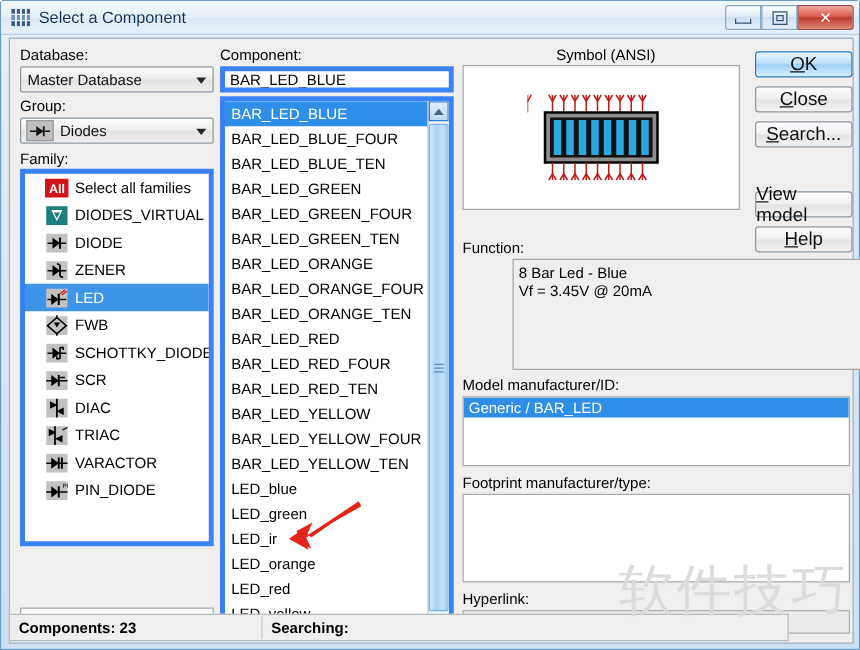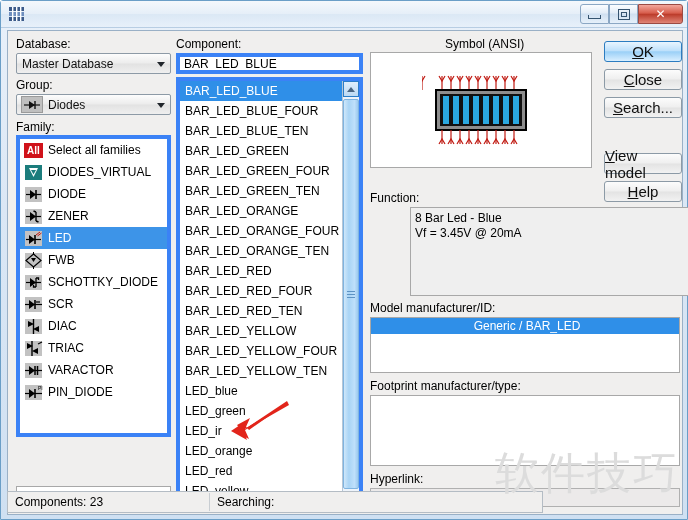--- a/index.html
+++ b/index.html
@@ -71,21 +71,21 @@
   .panel{
     position:absolute;box-sizing:border-box;background:#f0efee;
     border:1px solid #a8a8a8;overflow:hidden;margin-left:40px;
   }
   .whitepanel{
     position:absolute;box-sizing:border-box;background:#fff;
     border:1px solid #a8a8a8;overflow:hidden;
   }
 
   
-  .fam-row{height:22px;display:flex;align-items:center;padding-left:4px;}
+  .fam-row{height:22px;display:flex;align-items:center;padding-left:16px;}
   .fam-row.sel{background:#3d94e8;color:#fff;align-items:center;}
   .fam-ico{width:19px;height:17px;margin-right:5px;flex:0 0 auto;
     display:flex;align-items:center;justify-content:center;overflow:hidden;}
   .fam-txt{font-size:12px;white-space:nowrap;}
 
   
   .comp-row{height:20px;line-height:20px;padding-left:5px;font-size:12px;white-space:nowrap;}
   .comp-row.sel{background:#2f8fe8;color:#fff;}
 
   
@@ -126,23 +126,23 @@
     font-size:15px;color:#101010;display:flex;align-items:center;justify-content:center;
   }
   .btn.primary{
     border:1px solid #2c7cc0;
     background:linear-gradient(180deg,#e9f5ff 0%,#bfe1fb 45%,#9bd0f7 52%,#d9efff 100%);
   }
   .btn u{text-decoration:underline;}
 
   
   .statusbar{
-    position:absolute;left:6px;bottom:6px;width:536px;height:22px;
+    position:absolute;left:6px;bottom:6px;width:624px;height:22px;
     background:#f0efee;border:1px solid #b4bcc4;box-sizing:border-box;
-    display:flex;align-items:center;
+    display:flex;align-items:center;font-weight:bold;
   }
   .st-cell{height:20px;display:flex;align-items:center;padding-left:7px;font-size:12px;white-space:nowrap;}
   .st-div{width:1px;height:18px;background:#c8cdd2;margin:0 0;}
 
   
   .dis-input{
     position:absolute;box-sizing:border-box;background:#eceaea;
     border:1px solid #b0b0b0;
   }
 
@@ -164,20 +164,21 @@
     <span class="title-icon">
       <svg width="15" height="14" viewBox="0 0 15 14">
         <rect x="0" y="0" width="15" height="4" fill="#3b5a8a"></rect>
         <rect x="0" y="5" width="15" height="4" fill="#6f8fbf"></rect>
         <rect x="0" y="10" width="15" height="4" fill="#3b5a8a"></rect>
         <rect x="3" y="0" width="1.4" height="14" fill="#ffffff"></rect>
         <rect x="7" y="0" width="1.4" height="14" fill="#ffffff"></rect>
         <rect x="11" y="0" width="1.4" height="14" fill="#ffffff"></rect>
       </svg>
     </span>
+    <span class="title-text">Select a Component</span>
 
     <div class="winbtns">
       <div class="winbtn min">
         <i class="glyph-min"></i>
       </div>
       <div class="winbtn">
         <i class="glyph-max"></i>
       </div>
       <div class="winbtn close">
         <span>✕</span>
@@ -500,21 +501,21 @@
       </div>
     </div>
 
     <div class="lbl" style="left:362px;top:160px;">Function:</div>
     <div class="panel" style="left:362px;top:176px;width:310px;height:89px;background:#efefef;">
       <div class="txtline" style="padding-top:3px;">8 Bar Led - Blue</div>
       <div class="txtline">Vf = 3.45V @ 20mA</div>
     </div>
 
     <div class="lbl" style="left:362px;top:270px;">Model manufacturer/ID:</div>
-    <div class="whitepanel" style="left:362px;top:286px;width:310px;height:56px;text-align:center;">
+    <div class="whitepanel" style="left:362px;top:286px;width:310px;height:56px;">
       <div class="sel-line">Generic / BAR_LED</div>
     </div>
 
     <div class="lbl" style="left:362px;top:348px;">Footprint manufacturer/type:</div>
     <div class="whitepanel" style="left:362px;top:364px;width:310px;height:71px;">
       <div class="txtline"></div>
     </div>
 
     <div class="lbl" style="left:362px;top:441px;">Hyperlink:</div>
     <div class="dis-input" style="left:362px;top:457px;width:310px;height:19px;"></div>

